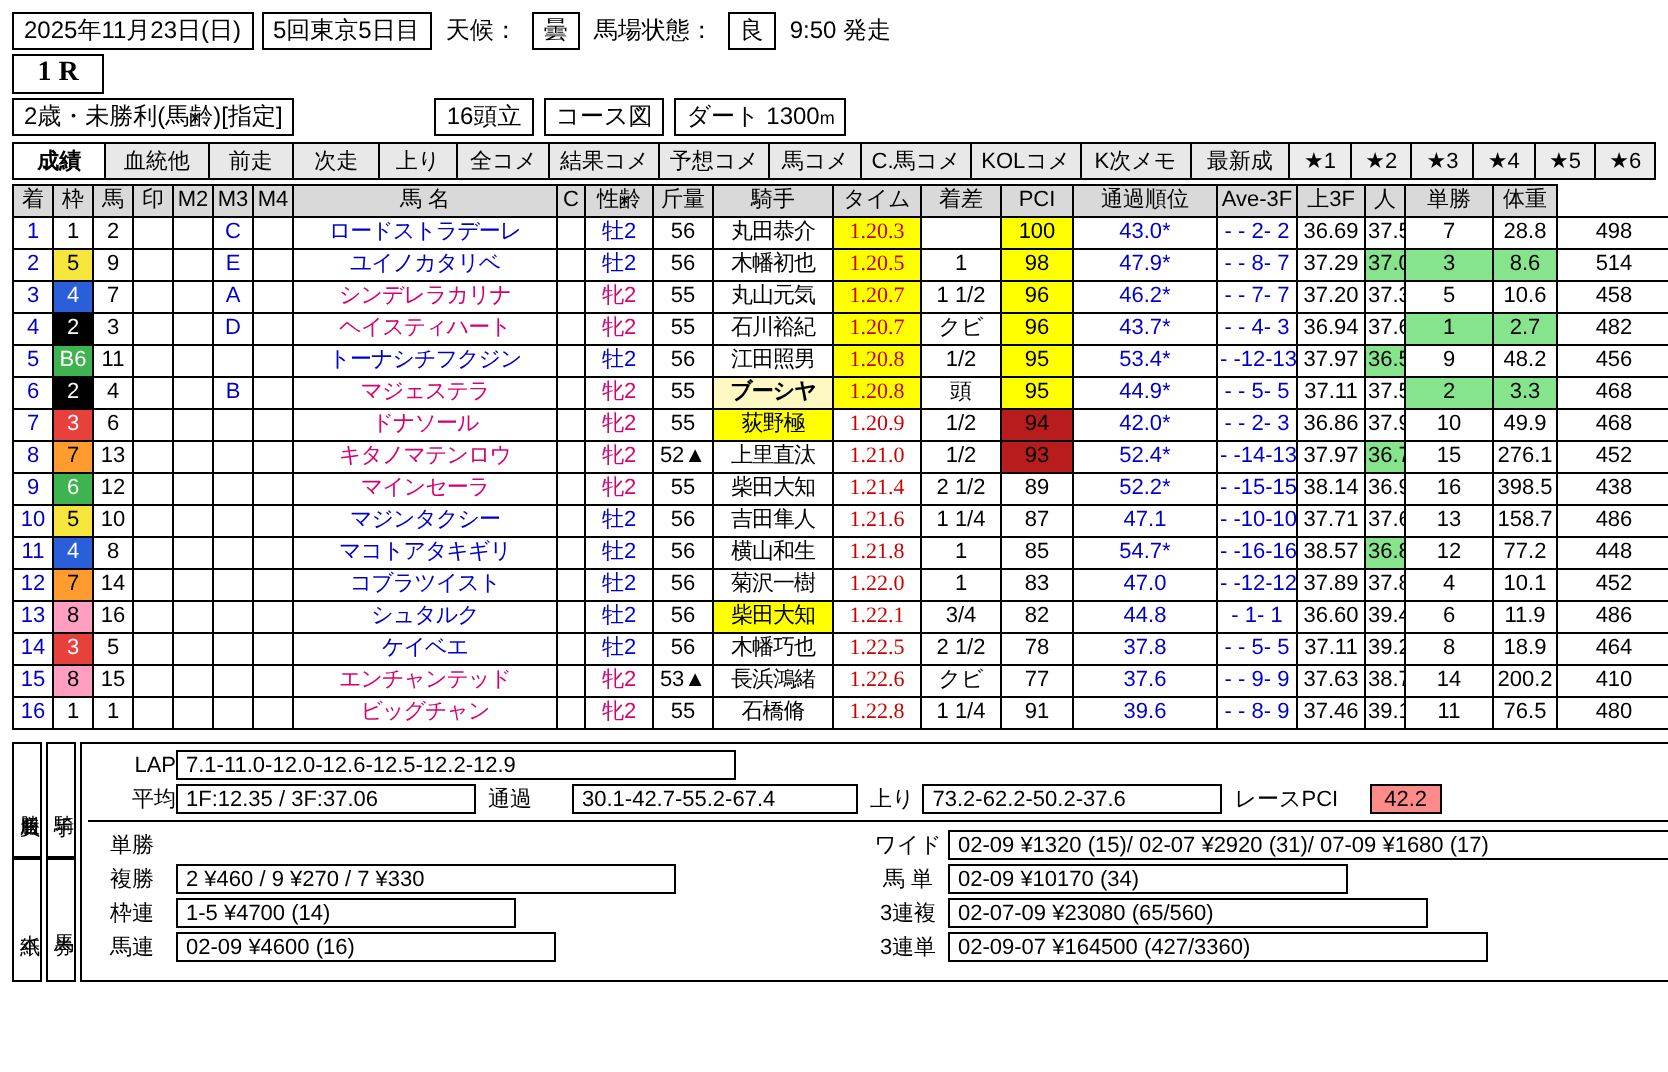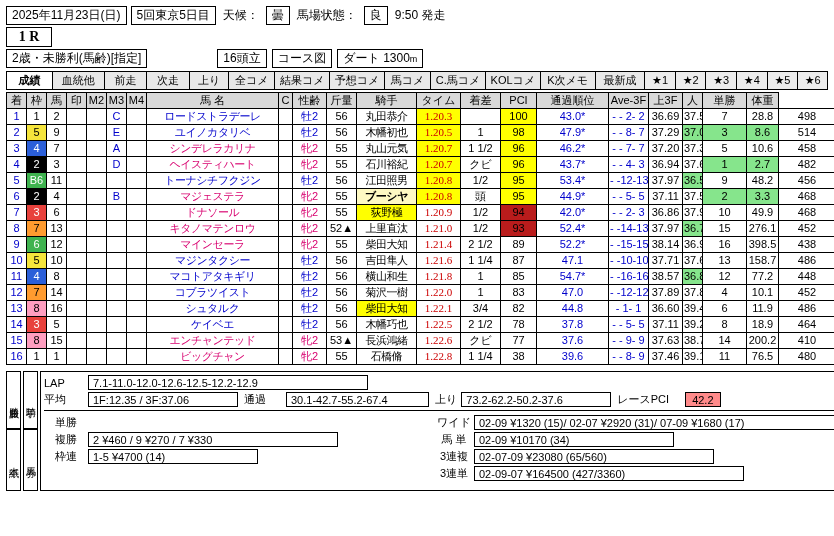--- a/index.html
+++ b/index.html
@@ -79,21 +79,21 @@
   .bottom { display:flex; margin-top:6px; height:120px; }
   .vlabel {
     width:15px; border:1px solid #000; background:#fff;
     writing-mode:vertical-rl; text-orientation:upright;
     display:flex; align-items:center; justify-content:center;
     font-size:10px; letter-spacing:1px;
   }
   .vbox { display:flex; flex-direction:column; margin-right:2px; }
   .lap-area { flex:1; border:1px solid #000; padding:2px 3px; }
   .lap-row { display:flex; align-items:center; height:17px; font-size:11px; }
-  .lap-row .lbl { width:44px; text-align:left; }
+  .lap-row .lbl { width:44px; text-align:right; }
   .cell-b { border:1px solid #000; background:#fff; padding:0 4px; height:15px;
             display:flex; align-items:center; font-size:11px; margin-right:6px; }
   .pci-red { background:#ff8a8a; border:1px solid #000; padding:0 6px; height:15px;
              display:flex; align-items:center; }
   .pay { display:flex; margin-top:3px; font-size:11px; }
   .pay-col { display:flex; flex-direction:column; }
   .pay-row { display:flex; align-items:center; height:17px; }
   .pay-row .lbl { width:44px; text-align:center; }
   .divider { height:1px; background:#000; margin:2px 0; }
 </style>
@@ -565,21 +565,21 @@
           <td class=""></td>
           <td class="blue"></td>
           <td class=""></td>
           <td class="nm pink">ビッグチャン</td>
           <td class=""></td>
           <td class="pink">牝2</td>
           <td class="">55</td>
           <td class="jk ">石橋脩</td>
           <td class="num  red">1.22.8</td>
           <td class="">1 1/4</td>
-          <td class="num ">38</td>
+          <td class="num ">91</td>
           <td class="num blue">39.6</td>
           <td class="blue">- -  8- 9</td>
           <td class="num">37.46</td>
           <td class="num ">39.1</td>
           <td class="">11</td>
           <td class="num ">76.5</td>
           <td class="num">480</td>
         </tr>
       </tbody>
   </table>
@@ -616,20 +616,24 @@
             <div class="lbl">単勝</div>
           </div>
           <div class="pay-row">
             <div class="lbl">複勝</div>
             <div class="cell-b" style="width:250px">2  ¥460 / 9  ¥270 / 7  ¥330</div>
           </div>
           <div class="pay-row">
             <div class="lbl">枠連</div>
             <div class="cell-b" style="width:170px">1-5 ¥4700  (14)</div>
           </div>
+          <div class="pay-row">
+            <div class="lbl">馬連</div>
+            <div class="cell-b" style="width:190px">02-09 ¥4600  (16)</div>
+          </div>
         </div>
         <div class="pay-col" style="flex:1">
           <div class="pay-row">
             <div class="lbl" style="width:40px">ワイド</div>
             <div class="cell-b" style="width:365px">02-09 ¥1320  (15)/ 02-07 ¥2920  (31)/ 07-09 ¥1680  (17)</div>
           </div>
           <div class="pay-row">
             <div class="lbl" style="width:40px">馬 単</div>
             <div class="cell-b" style="width:200px">02-09 ¥10170  (34)</div>
           </div>

